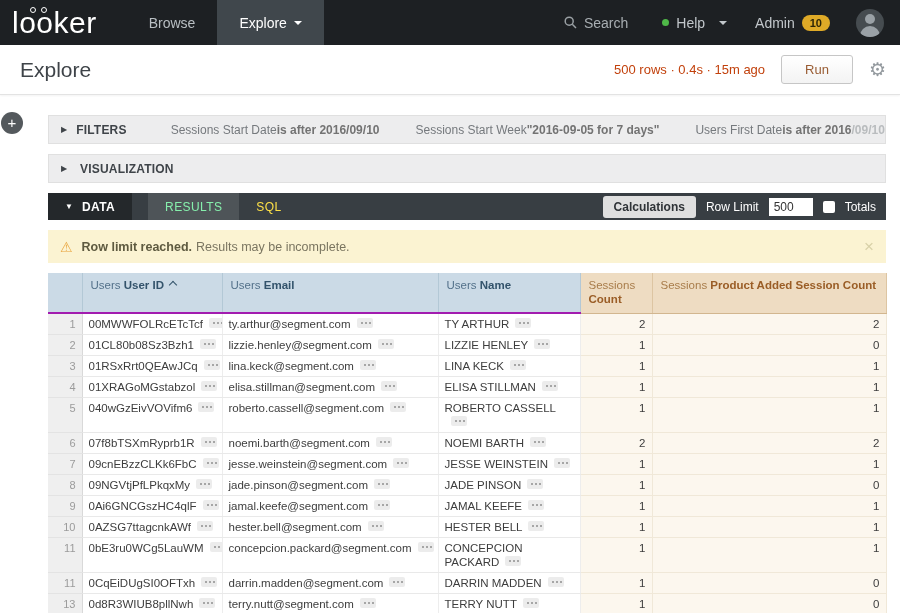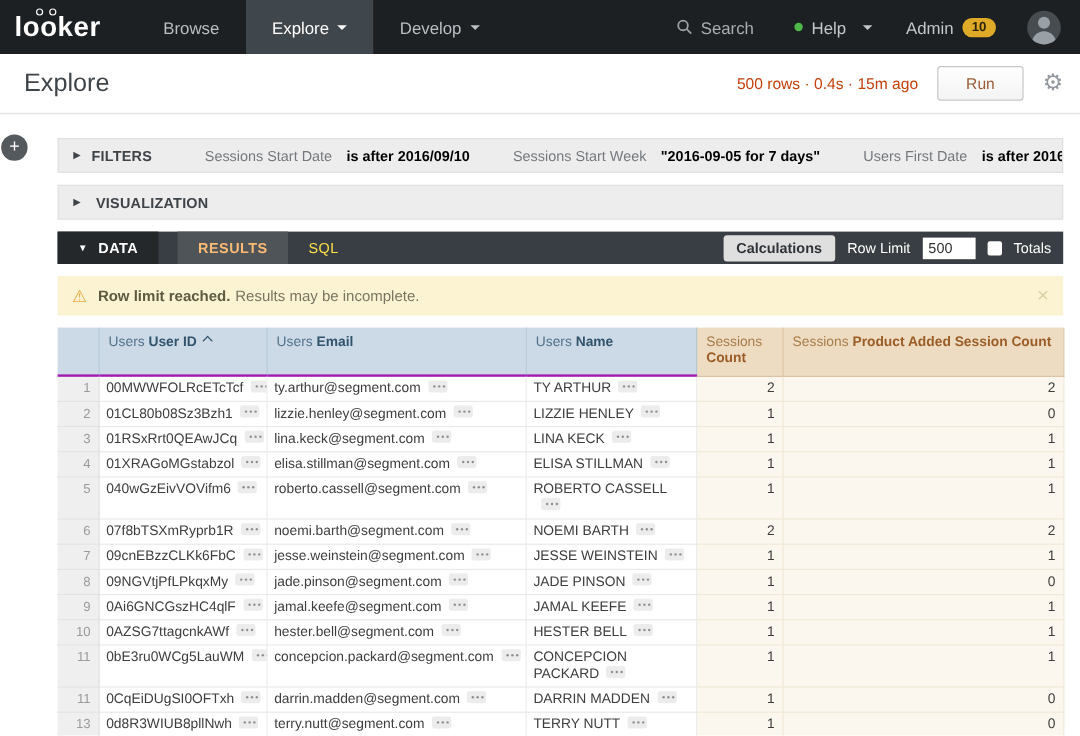--- a/index.html
+++ b/index.html
@@ -2,21 +2,21 @@
 <html><head>
 <meta charset="utf-8">
 <style>
   *{margin:0;padding:0;box-sizing:border-box}
   html,body{width:900px;height:613px;overflow:hidden}
   body{font-family:"Liberation Sans","DejaVu Sans",sans-serif;background:#fff;color:#333;position:relative;font-size:13px}
 
   
   .topnav{height:45px;background:#1d2023;display:flex;align-items:stretch;color:#c7ccd0}
   .logo{display:flex;align-items:center;padding:0 30px 0 12px;position:relative}
-  .logo-text{color:#fff;font-size:23px;font-weight:bold;letter-spacing:.5px}
+  .logo-text{color:#fff;font-size:30px;font-weight:normal;letter-spacing:.5px}
   .ring{position:absolute;width:6px;height:6px;border:1.5px solid #fff;border-radius:50%;top:7px}
   .ring.r1{left:30px}.ring.r2{left:41px}
   .nav-items{display:flex;align-items:stretch}
   .nav-item{display:flex;align-items:center;padding:0 22px;font-size:14px;color:#b9bfc3;cursor:pointer}
   .nav-item.active{background:#40474c;color:#fff}
   .caret-down{display:inline-block;width:0;height:0;border-left:4px solid transparent;border-right:4px solid transparent;border-top:4px solid currentColor;margin-left:7px}
   .nav-right{margin-left:auto;display:flex;align-items:center}
   .search{display:flex;align-items:center;gap:7px;padding:0 18px;color:#a8aeb2;font-size:14px;cursor:pointer}
   .help{display:flex;align-items:center;gap:7px;padding:0 16px;color:#c2c7cb;font-size:14px;cursor:pointer}
   .green-dot{width:7px;height:7px;border-radius:50%;background:#4fb848}
@@ -36,31 +36,31 @@
 
   
   .content{position:relative;padding:20px 14px 0 48px}
   .plus-btn{position:absolute;left:1px;top:17px;width:22px;height:22px;border-radius:50%;background:#54595d;color:#fff;border:none;font-size:15px;line-height:20px;text-align:center;cursor:pointer;padding:0}
 
   .panel{background:#ededee;border:1px solid #e0e0e0;height:29px;display:flex;align-items:center;padding:0 12px;margin-bottom:10px;font-size:12px;white-space:nowrap;overflow:hidden}
   .sec-caret{color:#3f4449;font-size:8px;margin-right:9px;width:10px;display:inline-block}
   .sec-label{font-weight:bold;color:#3f4449;margin-right:44px;letter-spacing:.2px}
   .filter-item{margin-right:36px;cursor:pointer}
   .f-field{color:#75797d}
-  .f-value{color:#000000;font-weight:bold;margin-left:12px}
+  .f-value{color:#737373;font-weight:bold;margin-left:0}
   .f-value.muted{color:#b9bcbe;margin-left:0}
 
   
   .databar{background:#383e43;height:27px;display:flex;align-items:center;color:#fff;margin-bottom:10px;font-size:12px}
   .data-head{display:flex;align-items:center;background:#24282b;height:100%;padding:0 17px;gap:9px;cursor:pointer}
   .data-caret{font-size:8px;color:#fff}
   .data-label{font-weight:bold;letter-spacing:.4px}
   .data-tabs{display:flex;height:100%;margin-left:16px}
   .data-tab{display:flex;align-items:center;padding:0 17px;color:#fde047;letter-spacing:.4px;cursor:pointer}
-  .data-tab.active{background:#4e5458;color:#fdba74;font-weight:bold}
+  .data-tab.active{background:#4e5458;color:#86efac;font-weight:normal}
   .databar-right{margin-left:auto;display:flex;align-items:center;gap:10px;padding-right:10px}
   .calc-btn{background:#dfdfdf;color:#2f3337;font-weight:bold;border:none;border-radius:3px;padding:4px 11px;font-size:12px;cursor:pointer;font-family:inherit}
   .rl-input{width:44px;height:18px;border:none;font-size:12px;padding:0 5px;background:#fff;color:#333;font-family:inherit}
   .totals-check{width:12px;height:12px;background:#fff;border-radius:2px;display:inline-block;cursor:pointer}
 
   
   .warning{background:#fbf3d2;padding:8px 12px;display:flex;align-items:center;margin-bottom:10px;color:#7a7560;font-size:12.5px}
   .warn-icon{color:#e9a43c;margin-right:9px;font-size:14px;line-height:1}
   .warning b{color:#5e5a40;margin-right:4px}
   .warn-close{margin-left:auto;color:#d8d1a8;font-size:17px;line-height:1;cursor:pointer}
@@ -92,24 +92,20 @@
     <span class="logo-text">looker</span>
     <i class="ring r1"></i>
     <i class="ring r2"></i>
   </div>
   <div class="nav-items">
       <div class="nav-item">
         <span>Browse</span>
       </div>
       <div class="nav-item active">
         <span>Explore</span>
-        <i class="caret-down"></i>
-      </div>
-      <div class="nav-item">
-        <span>Develop</span>
         <i class="caret-down"></i>
       </div>
     </div>
   <div class="nav-right">
     <div class="search">
       <svg width="13" height="13" viewBox="0 0 13 13">
           <circle cx="5.2" cy="5.2" r="4" fill="none" stroke="#9aa0a4" stroke-width="1.5"></circle>
           <line x1="8.3" y1="8.3" x2="12" y2="12" stroke="#9aa0a4" stroke-width="1.5"></line>
         </svg>
       <span>Search</span>

